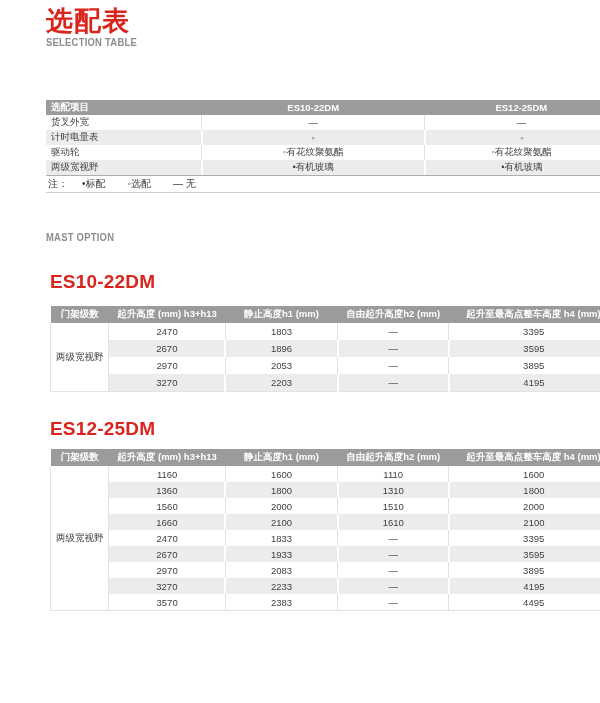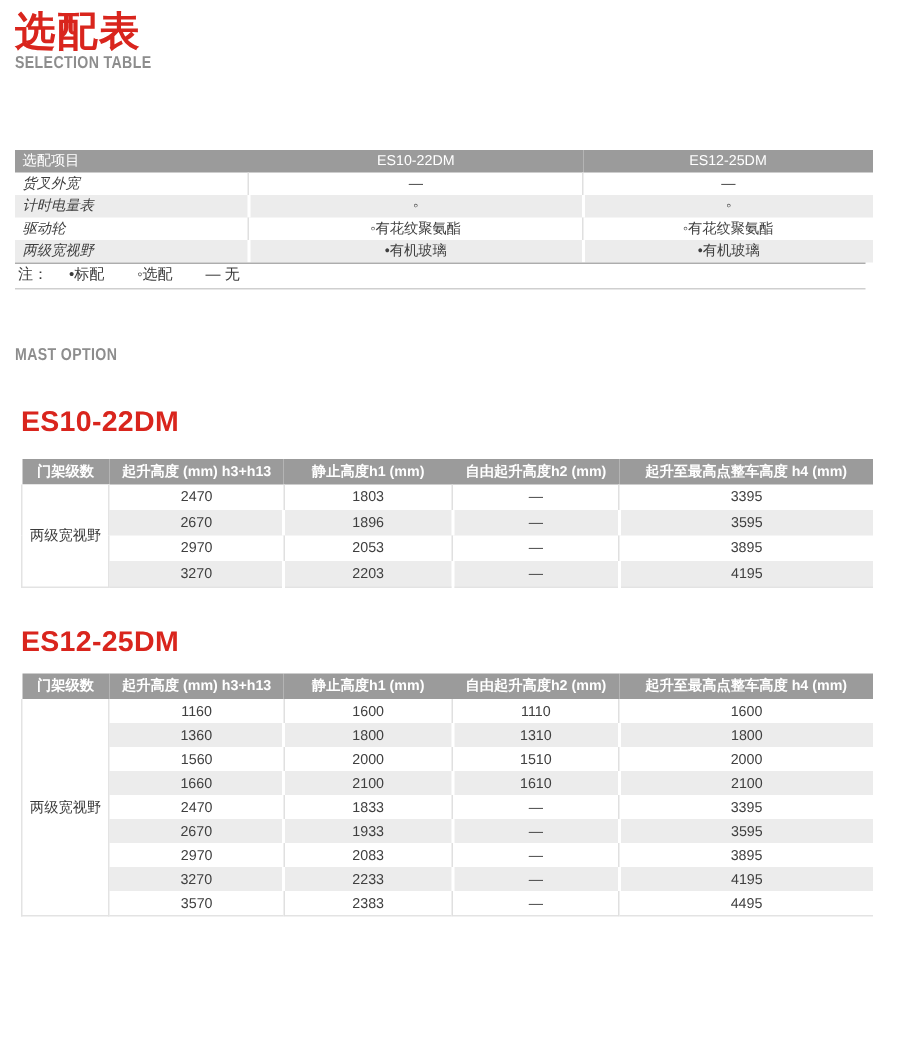--- a/index.html
+++ b/index.html
@@ -1,44 +1,44 @@
 <!DOCTYPE html>
 <html><head>
 <meta charset="utf-8">
 <style>
   html,body { margin:0; padding:0; }
   body {
     width:600px; height:703px; background:#ffffff;
     font-family:"Liberation Sans","DejaVu Sans",sans-serif;
     color:#3a3a3a; overflow:hidden;
   }
-  .page { position:relative; width:520px; height:703px; }
+  .page { position:relative; width:520px; height:703px;padding-left:36px; }
 
   
   .sec-head { padding-left:10px; }
   .sec-head .cn {
     color:#d9251d; font-size:27px; font-weight:800; line-height:1.05; letter-spacing:1px;
   }
   .sec-head .en {
     color:#8d8d8d; font-size:11.5px; font-weight:700; letter-spacing:0.3px;
     transform:scaleX(0.82); transform-origin:left; margin-top:1px;
   }
 
   
   table { border-collapse:collapse; table-layout:fixed; }
   .sel-table { width:572px; margin:52px 0 0 10px; font-size:9.5px; }
   .sel-table th {
-    background:#9b9b9b; color:#ffffff; font-weight:400; height:15px; padding:0;
+    background:#9b9b9b; color:#ffffff; font-weight:700; height:15px; padding:0;
     font-size:9.5px;
   }
   .sel-table th:first-child { text-align:left; padding-left:5px; width:26.6%; }
   .sel-table th:nth-child(2) { width:39.3%; }
   .sel-table th:nth-child(3) { width:34.1%; }
   .sel-table td { height:15px; padding:0; text-align:center; color:#3f3f3f; }
-  .sel-table td.label-cell { text-align:left; padding-left:5px;font-style:italic; }
+  .sel-table td.label-cell { text-align:left; padding-left:5px; }
   .sel-table tbody tr:nth-child(even) { background:#ececec; }
   .sel-table tbody tr:nth-child(odd) td + td { border-left:1px solid #e0e0e0; }
   .sel-table tbody tr:nth-child(even) td + td { border-left:2px solid #ffffff; }
 
   .sel-note {
     width:565px; margin-left:10px; height:16px; line-height:16px;
     border-top:1px solid #adadad; border-bottom:1px solid #cfcfcf;
     font-size:10px; color:#3a3a3a; padding-left:2px;
   }
   .sel-note .n-prefix { margin-right:14px; }

